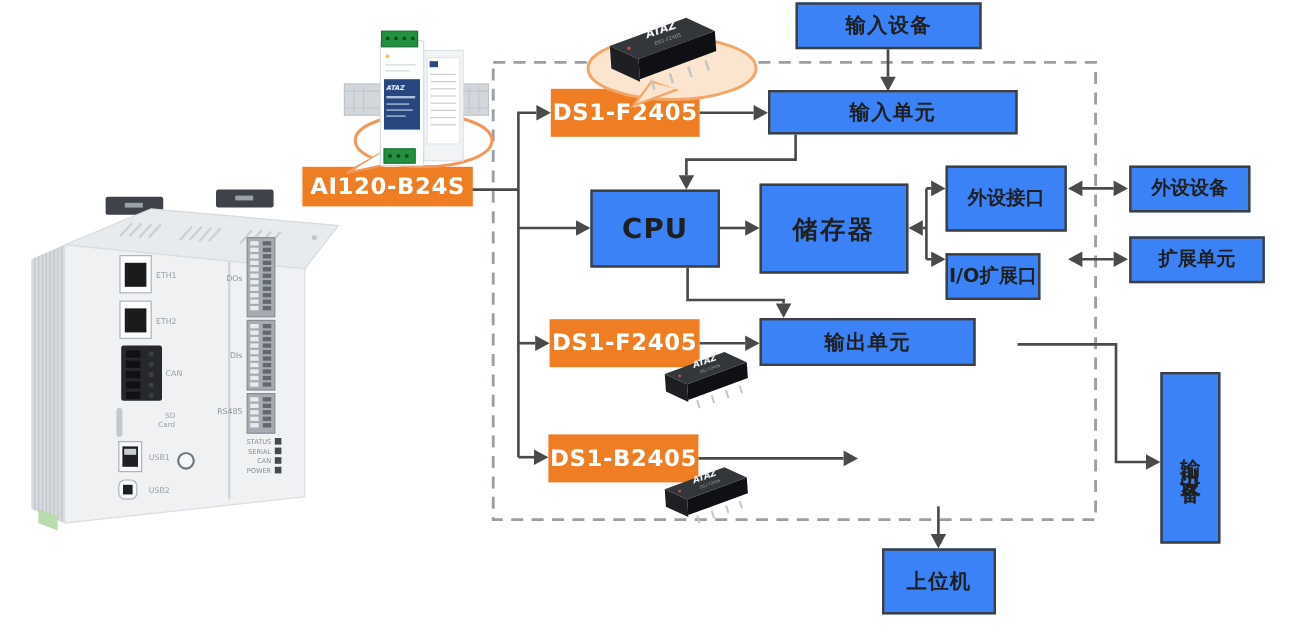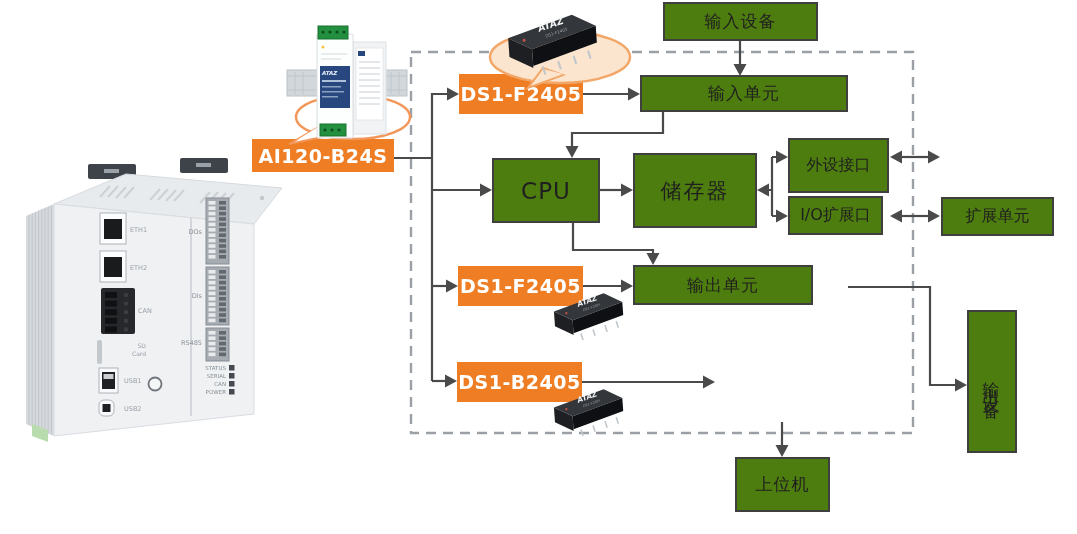--- a/index.html
+++ b/index.html
@@ -3,22 +3,22 @@
 <meta charset="utf-8">
 <style>
   html,body { margin:0; padding:0; background:#ffffff; }
   #canvas {
     position:relative; width:1077px; height:534px; background:#ffffff;
     font-family:"DejaVu Sans","Liberation Sans",sans-serif; overflow:hidden;
   }
   svg { position:absolute; left:0; top:0; pointer-events:none; }
   svg text { font-family:"DejaVu Sans","Liberation Sans",sans-serif; }
   .box {
-    position:absolute; box-sizing:border-box; background:#4d7c0f;
-    border:2px solid #3f3f3f; color:#1f1f1f; font-weight:normal; font-size:17px;
+    position:absolute; box-sizing:border-box; background:#3b82f6;
+    border:2px solid #3f3f3f; color:#1f1f1f; font-weight:bold; font-size:17px;
     display:flex; align-items:center; justify-content:center; text-align:center;
     z-index:3; letter-spacing:1px;
   }
   .box.small { font-size:16px; letter-spacing:0; }
   .box.big   { font-size:21px; letter-spacing:2px; }
   .box.cpu   { font-size:23px; letter-spacing:1px; }
   .box.vert  {
     writing-mode:vertical-lr; text-orientation:upright;
     letter-spacing:7px; font-size:17px;
   }
@@ -81,21 +81,22 @@
       <polygon points="782,457 775.5,445 788.5,445"></polygon>
       <polygon points="967,385 955,378.5 955,391.5"></polygon>
     </g>
   </svg>
 
   <div class="box" style="left:663px;top:2px;width:155px;height:39px">输入设备</div>
   <div class="box" style="left:640px;top:75px;width:208px;height:37px">输入单元</div>
   <div class="box cpu" style="left:492px;top:158px;width:108px;height:65px">CPU</div>
   <div class="box big" style="left:633px;top:153px;width:124px;height:75px">储存器</div>
   <div class="box small" style="left:788px;top:138px;width:101px;height:55px">外设接口</div>
-  <div class="box small" style="left:788px;top:196px;width:95px;height:39px">I/O扩展口</div>
+  <div class="box small" style="left:941px;top:138px;width:101px;height:39px">外设设备</div>
+  <div class="box small" style="left:788px;top:211px;width:79px;height:39px">I/O扩展口</div>
   <div class="box small" style="left:941px;top:197px;width:113px;height:39px">扩展单元</div>
   <div class="box" style="left:633px;top:265px;width:180px;height:40px">输出单元</div>
   <div class="box" style="left:735px;top:457px;width:95px;height:55px">上位机</div>
   <div class="box vert" style="left:967px;top:310px;width:50px;height:143px">输出设备</div>
 
   <div class="obox" style="left:252px;top:139px;width:142px;height:33px">AI120-B24S</div>
   <div class="obox" style="left:459px;top:74px;width:124px;height:40px">DS1-F2405</div>
   <div class="obox" style="left:458px;top:266px;width:125px;height:40px">DS1-F2405</div>
   <div class="obox" style="left:457px;top:362px;width:125px;height:40px">DS1-B2405</div>
 

